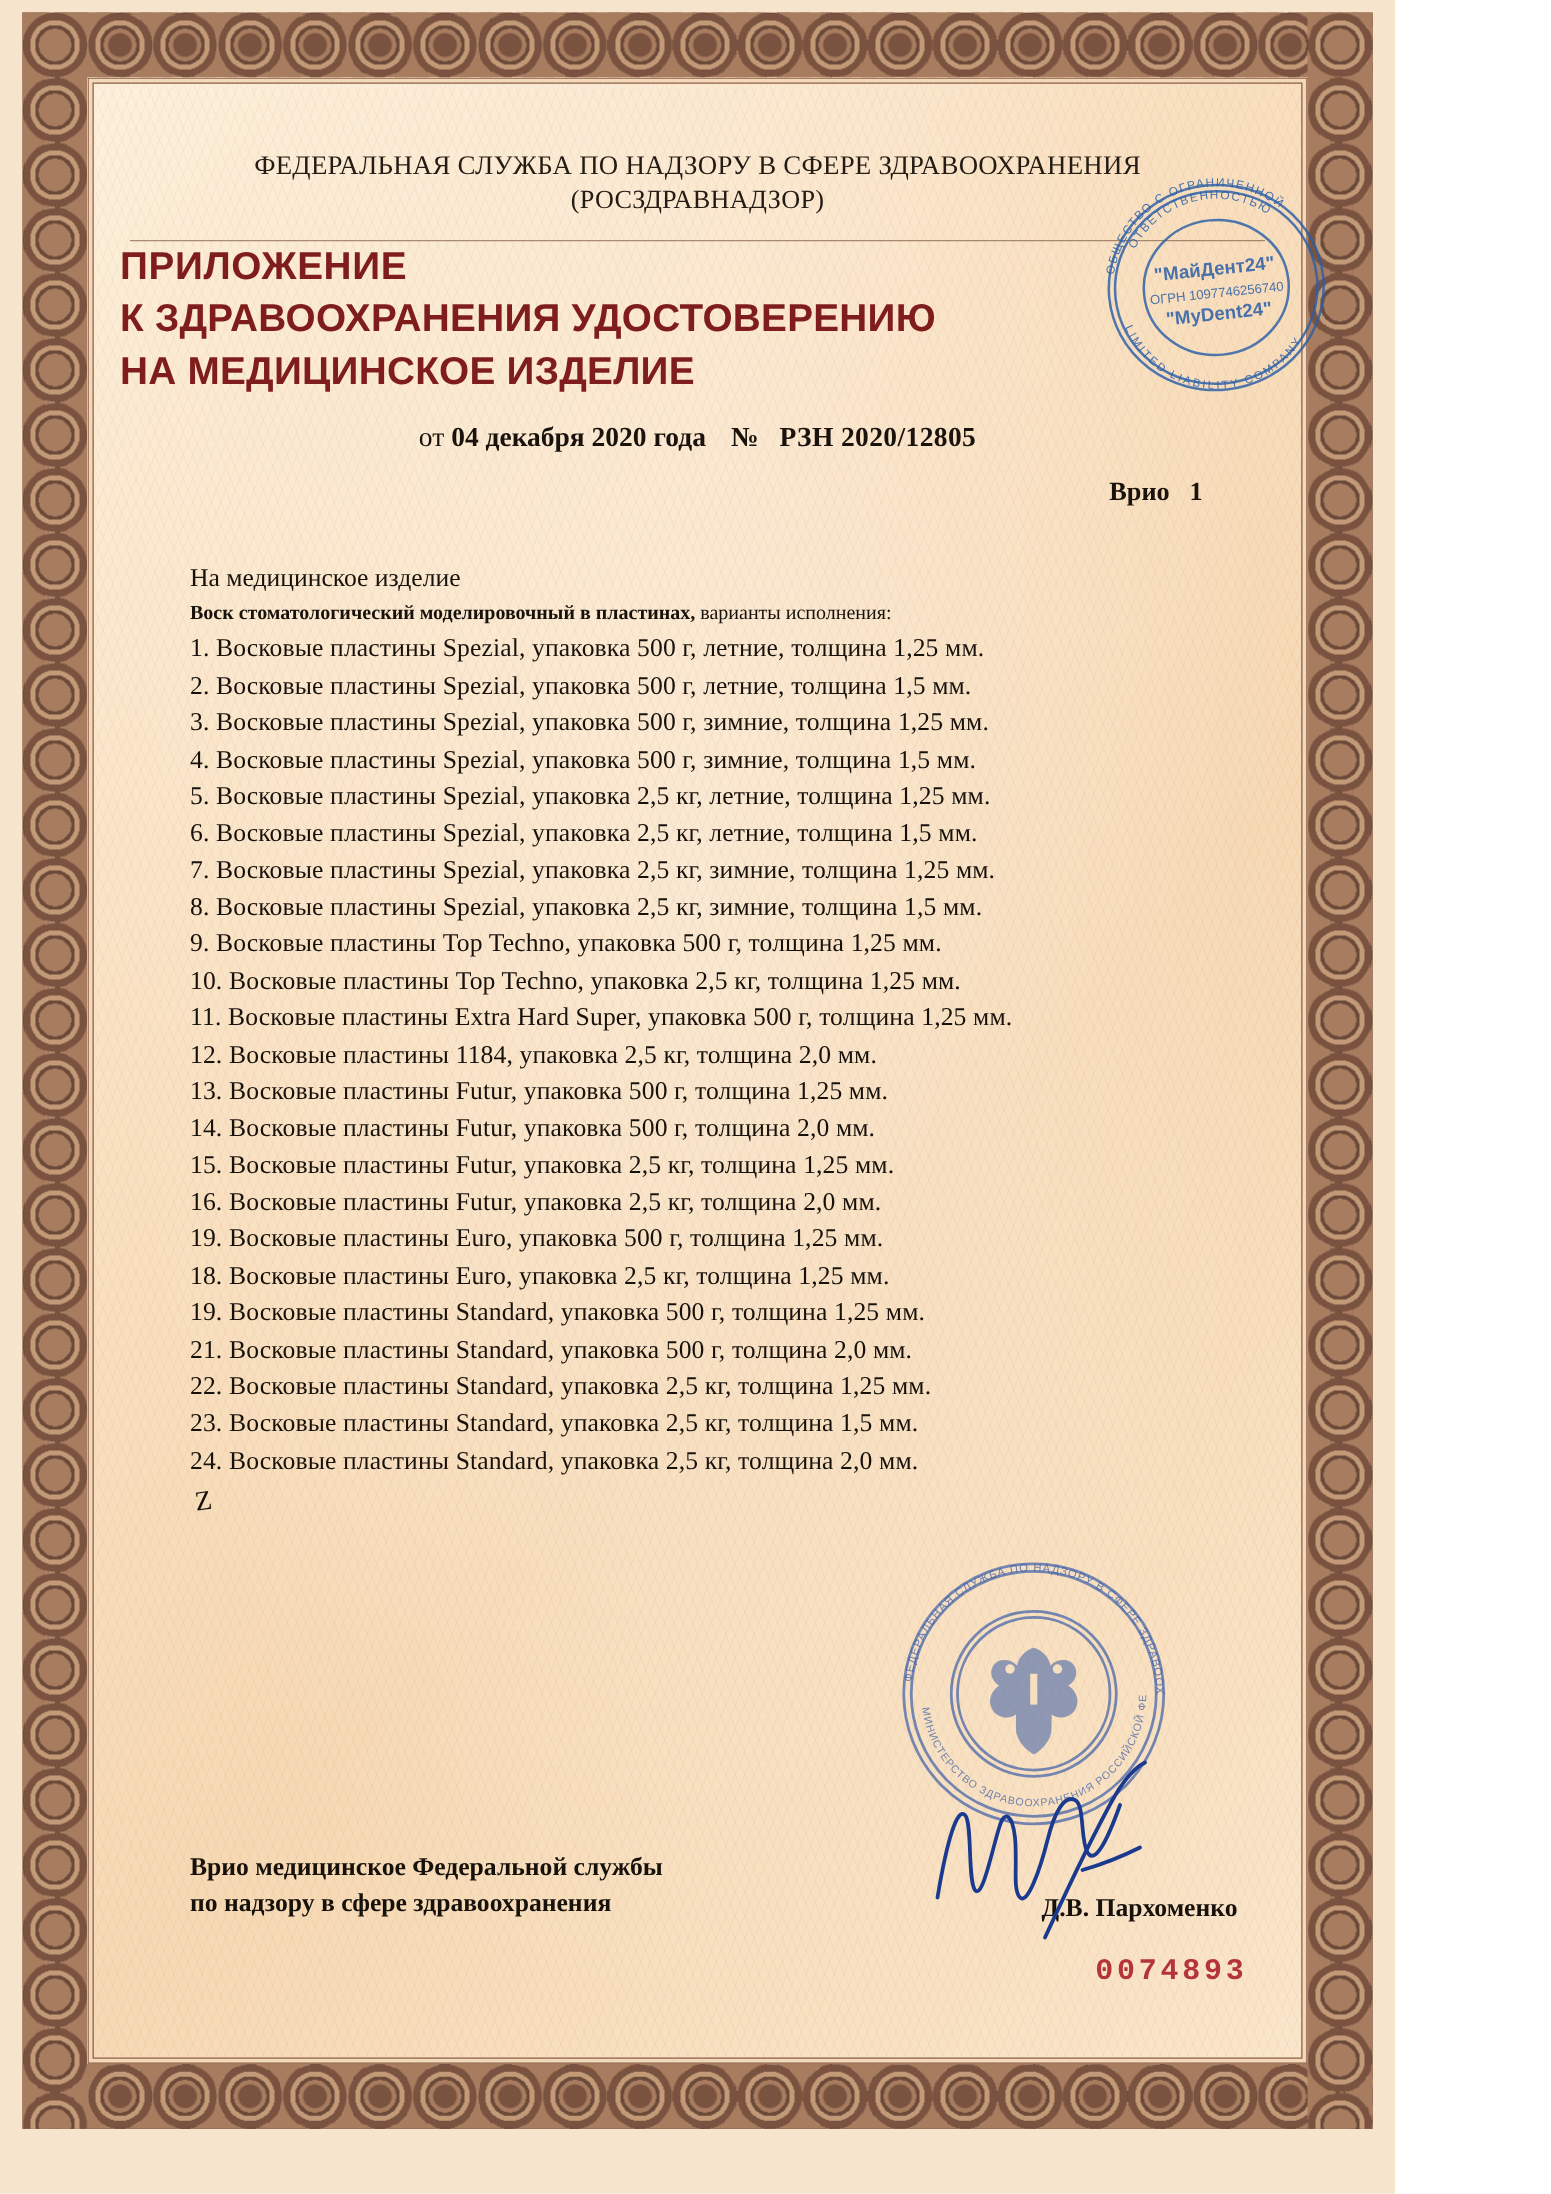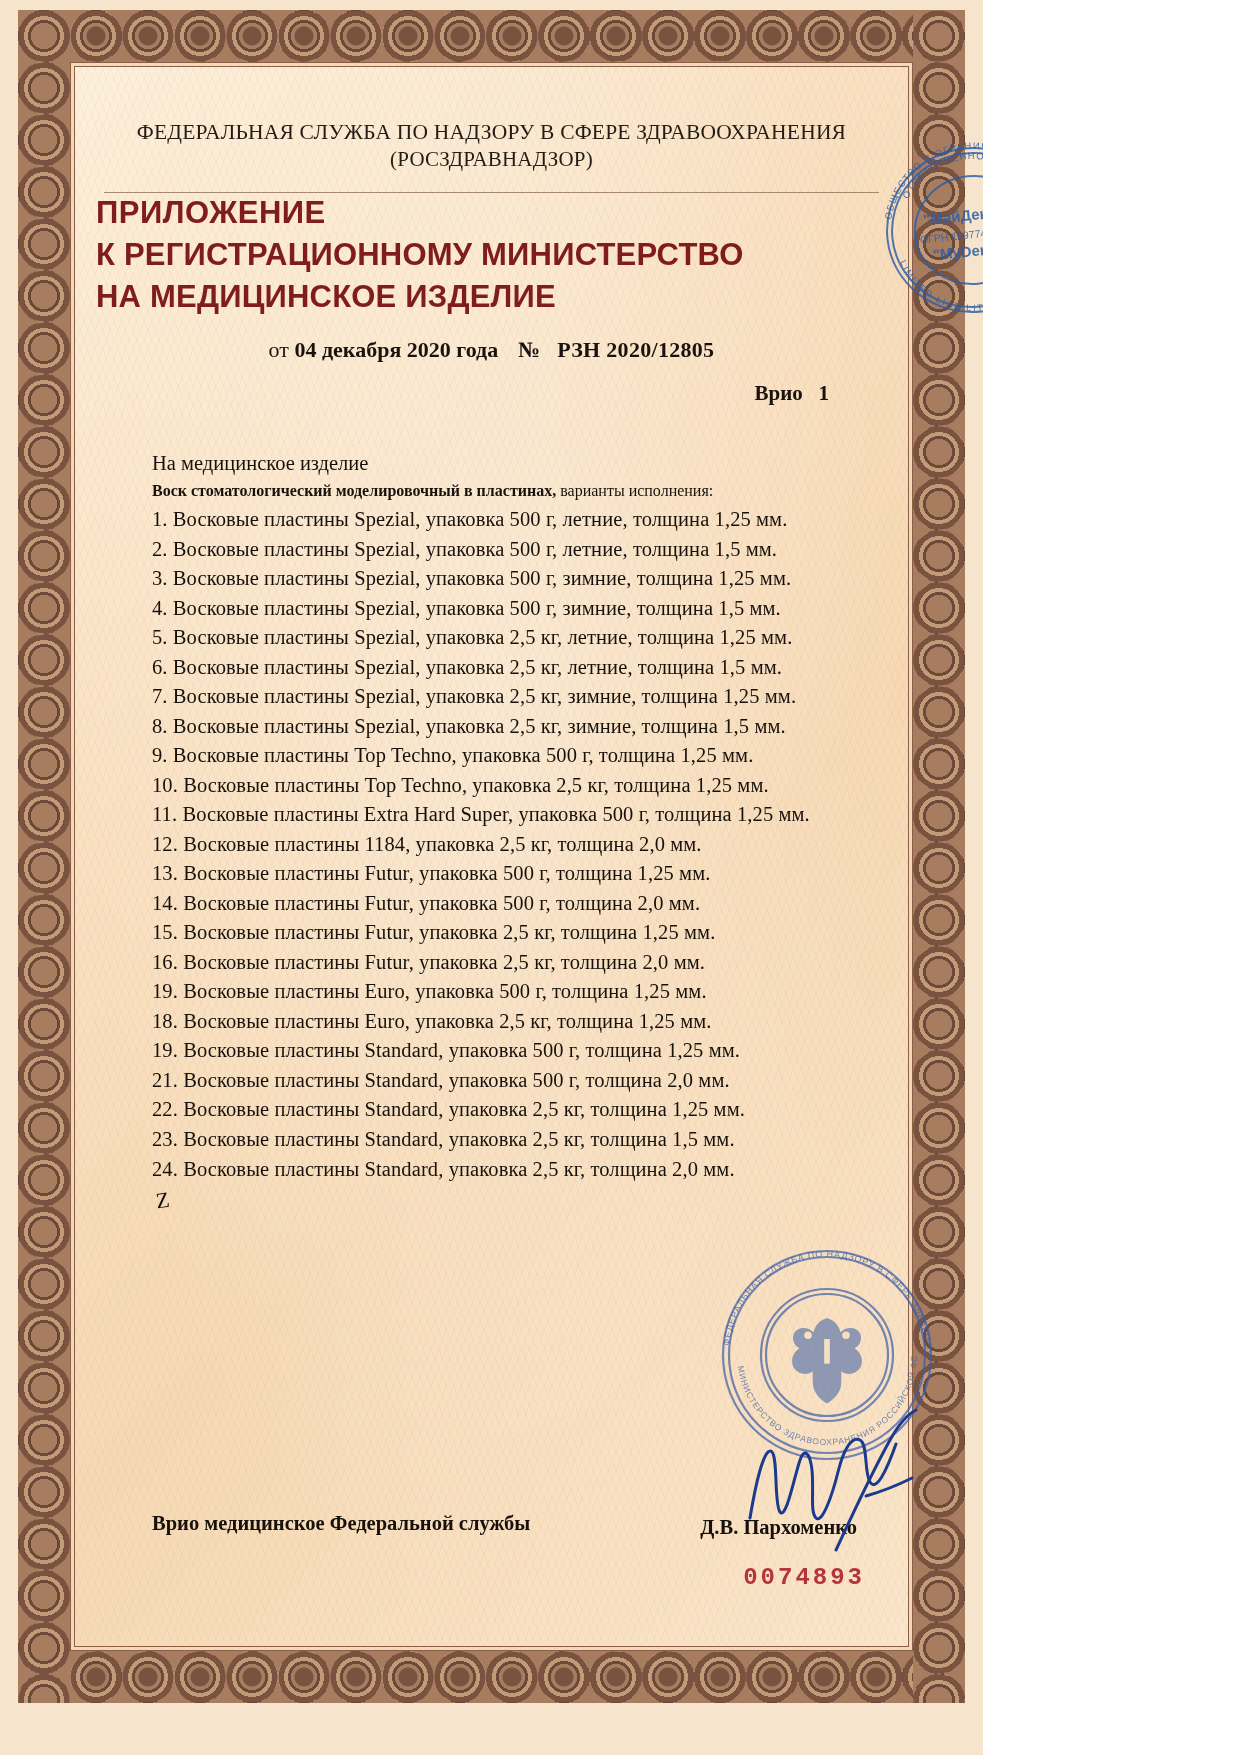--- a/index.html
+++ b/index.html
@@ -2,21 +2,21 @@
 <html><head>
 <meta charset="utf-8">
 <style>
   html, body {
     margin: 0;
     padding: 0;
     background: #ffffff;
   }
   .page {
     position: relative;
-    width: 983px;
+    width: 1116px;
     height: 1755px;
     overflow: hidden;
     background: #f6e4cc;
     font-family: "Liberation Serif", serif;
   }
 
   
   .border-outer {
     position: absolute;
     left: 18px; top: 10px; right: 18px; bottom: 52px;
@@ -259,21 +259,21 @@
 
     <div class="org-line">
       <div>ФЕДЕРАЛЬНАЯ СЛУЖБА ПО НАДЗОРУ В СФЕРЕ ЗДРАВООХРАНЕНИЯ</div>
       <div class="l2">(РОСЗДРАВНАДЗОР)</div>
     </div>
 
     <div class="rule"></div>
 
     <div class="title-block">
       <div class="t1">ПРИЛОЖЕНИЕ</div>
-      <div class="t2">К РЕГИСТРАЦИОННОМУ МИНИСТЕРСТВО</div>
+      <div class="t2">К ЗДРАВООХРАНЕНИЯ УДОСТОВЕРЕНИЮ</div>
       <div class="t3">НА МЕДИЦИНСКОЕ ИЗДЕЛИЕ</div>
     </div>
 
     <div class="dateno">
       <div>
         <span>от</span>
         <span class="date">04 декабря 2020 года</span>
       </div>
       <div>
         <span class="num">№</span>
@@ -317,20 +317,21 @@
         <li>22. Восковые пластины Standard, упаковка 2,5 кг, толщина 1,25 мм.</li>
         <li>23. Восковые пластины Standard, упаковка 2,5 кг, толщина 1,5 мм.</li>
         <li>24. Восковые пластины Standard, упаковка 2,5 кг, толщина 2,0 мм.</li>
       </ol>
       <div class="squiggle">Z</div>
     </div>
 
     <div class="sign-row">
       <div class="sign-title">
         <div>Врио медицинское Федеральной службы</div>
+        <div>по надзору в сфере здравоохранения</div>
       </div>
       <div class="sign-name">Д.В. Пархоменко</div>
     </div>
 
     <div class="serial">0074893</div>
   </div>
 
   <div class="stamp-blue">
     <svg viewBox="0 0 206 190" xmlns="http://www.w3.org/2000/svg">
       <defs>

